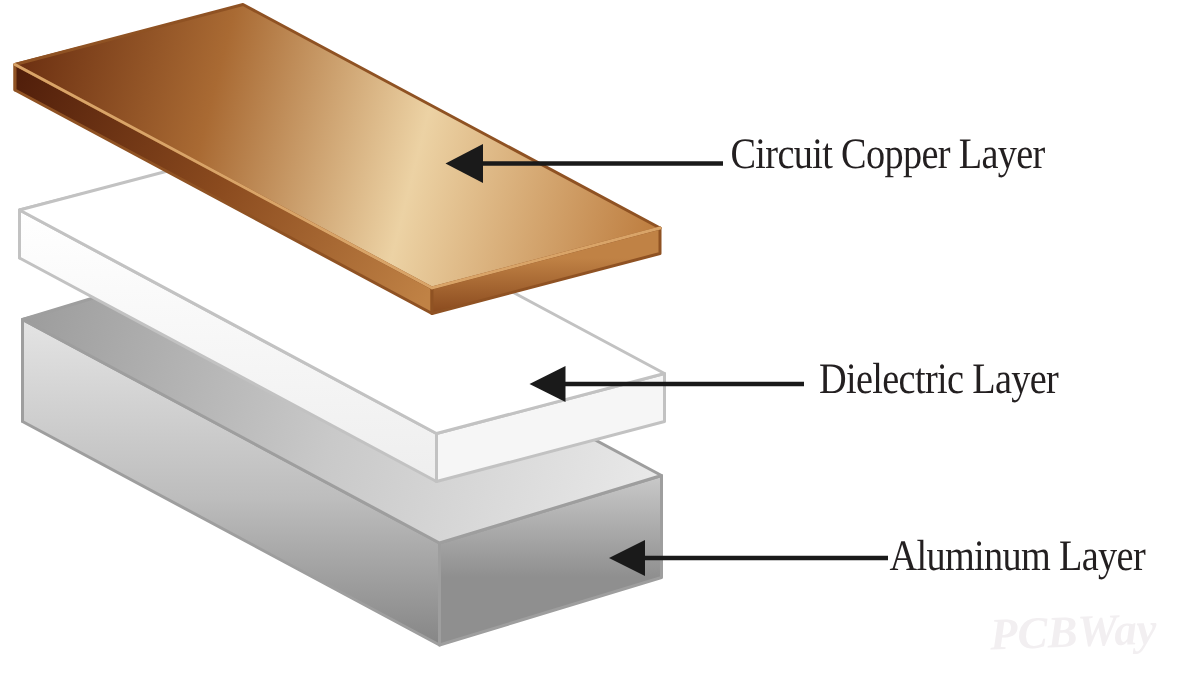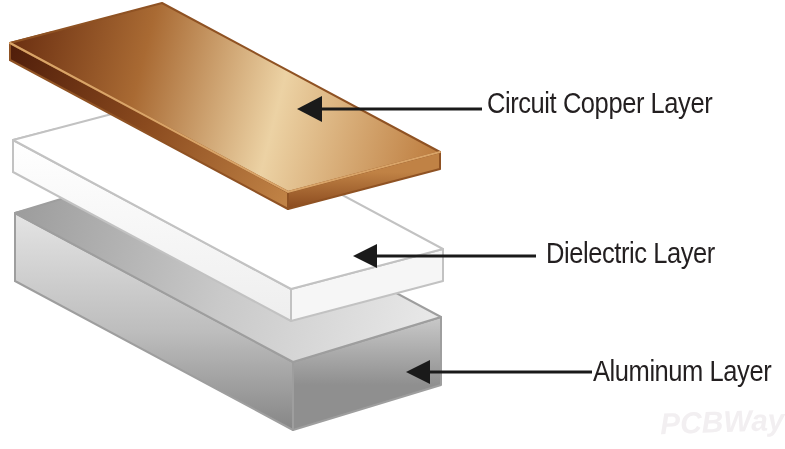--- a/index.html
+++ b/index.html
@@ -1,21 +1,21 @@
 <!DOCTYPE html>
 <html><head>
 <meta charset="utf-8">
 <style>
   html,body{margin:0;padding:0;background:#ffffff;}
   #stage{
     position:relative;
     width:785px;height:449px;
     background:#ffffff;
     overflow:hidden;
-    font-family:Liberation Sans, sans-serif;
+    font-family:Liberation Serif, serif;
   }
   #diagram-svg{position:absolute;left:0;top:0;}
   .face{stroke-width:2;stroke-linejoin:round;}
   .edge{fill:none;stroke-width:2;stroke-linecap:round;}
   .arrow-shaft{stroke-width:3;}
   .label{
     position:absolute;
     font-size:29px;
     line-height:1.1;
     letter-spacing:-0.5px;

